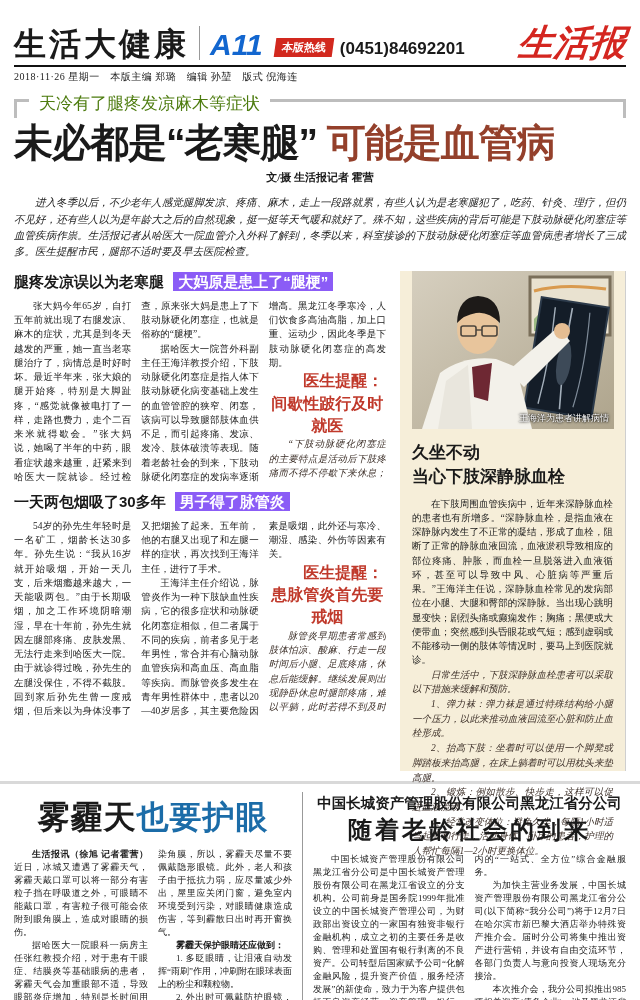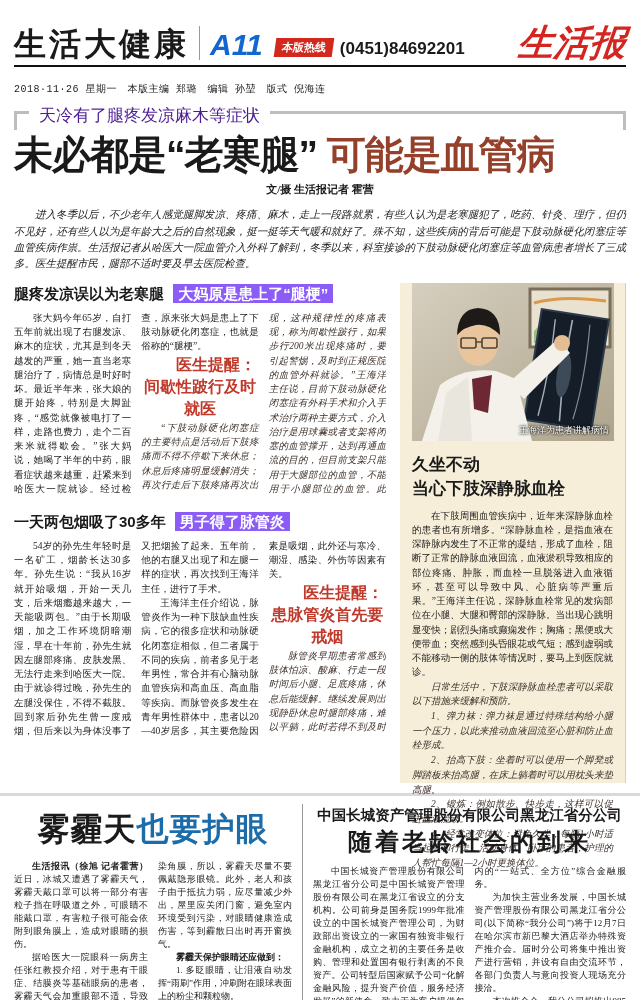--- a/index.html
+++ b/index.html
@@ -13,45 +13,45 @@
   .hdr-row{display:flex;align-items:flex-end;}
   .brand-cn{font-size:32px;font-weight:bold;letter-spacing:3px;line-height:1;}
   .hdr-sep{width:1px;height:34px;background:#999;margin:0 10px;}
   .page-no{color:#1266cf;font-style:italic;font-weight:900;font-size:30px;line-height:1;
     font-family:"Liberation Sans",sans-serif;margin-right:12px;}
   .hotline-badge{background:#d2281e;color:#fff;font-size:11px;padding:2px 7px;font-weight:bold;
     font-family:"Liberation Sans",sans-serif;transform:skewX(-8deg);margin-bottom:3px;}
   .phone{font-weight:bold;font-size:17px;font-family:"Liberation Sans",sans-serif;margin-left:7px;margin-bottom:1px;}
   .paper-logo{margin-left:auto;color:#d42620;font-size:36px;font-weight:900;font-style:italic;
     font-family:"DejaVu Serif",serif;line-height:1;transform:skewX(-6deg);}
-  .date-row{border-top:2px solid #111;margin-top:5px;padding-top:15px;font-size:10px;
-    font-family:Liberation Mono, monospace;color:#222;letter-spacing:.5px;}
+  .date-row{border-top:2px solid #111;margin-top:5px;padding-top:3px;font-size:10px;
+    font-family:Liberation Serif, serif;color:#222;letter-spacing:.5px;}
   
   .lead{margin:8px 14px 0;}
   .kicker-row{display:flex;align-items:flex-start;}
   .kick-corner{width:12px;height:16px;border-top:3px solid #bdbdbd;border-left:3px solid #bdbdbd;margin-top:7px;}
-  .kicker{font-size:17px;font-family:Liberation Sans, sans-serif;color:#4c1d95;padding:0 10px;white-space:nowrap;}
+  .kicker{font-size:17px;font-family:Liberation Sans, sans-serif;color:#4d7c0f;padding:0 10px;white-space:nowrap;}
   .kick-line{flex:1;height:16px;border-top:3px solid #bdbdbd;border-right:3px solid #bdbdbd;margin-top:7px;}
   .headline{font-family:"Liberation Sans",sans-serif;font-weight:700;font-size:39px;line-height:1.15;
     margin:3px 0 0;letter-spacing:-1px;white-space:nowrap;}
   .hl-red{color:#94402b;}
   .byline{text-align:center;font-size:11px;font-weight:bold;margin:4px 0 3px;}
   .intro{font-size:10.5px;font-style:italic;line-height:1.55;text-align:justify;text-indent:2em;color:#222;}
   
   .main{display:flex;margin:8px 14px 0;}
   .left-col{width:372px;}
   .right-col{width:226px;margin-left:14px;}
   .art-title{font-family:"Liberation Sans",sans-serif;font-weight:bold;font-size:15px;margin:2px 0 7px;white-space:nowrap;}
   .red-bg{background:#8b5cf6;color:#fff;padding:1px 5px;margin-left:5px;}
   .cols3{column-count:3;column-gap:10px;height:190px;overflow:hidden;font-size:9.5px;line-height:1.5;text-align:justify;}
   .cols3 p{margin:0;text-indent:2em;}
   .rem-title{text-align:center;color:#c0392b;font-weight:bold;font-family:"Liberation Sans",sans-serif;
     font-size:16px;line-height:1.4;margin:6px 0 4px;text-indent:0;}
   .kai{font-style:italic;color:#3c2f28;}
-  .art2{margin-top:12px;}
+  .art2{margin-top:4px;}
   
   .sidebar{background:#f6eed9;padding:0 12px 10px;margin-top:16px;height:500px;box-sizing:border-box;
     border-right:1px solid #cfcfcf;}
   .photo{width:202px;height:158px;margin:-16px 0 0;position:relative;background:#c2410c;}
   .photo svg{display:block;}
   .photo-caption{position:absolute;right:5px;bottom:4px;color:#fff;font-size:9px;
     font-family:"Liberation Sans",sans-serif;text-shadow:0 0 3px #000,0 0 2px #000;}
   .sb-title{font-family:"Liberation Sans",sans-serif;font-weight:bold;font-size:17px;line-height:1.4;margin:12px 0 8px;}
   .sb-body{font-size:9.5px;line-height:1.5;text-align:justify;text-indent:2em;}
   .sb-rem{text-align:center;color:#c0392b;font-family:"Liberation Sans",sans-serif;font-weight:bold;
@@ -106,20 +106,21 @@
 
   <div class="left-col">
 
     <div>
       <div class="art-title">
         <span>腿疼发凉误以为老寒腿</span>
         <span class="red-bg">大妈原是患上了“腿梗”</span>
       </div>
       <div class="cols3">
         <p>张大妈今年65岁，自打五年前就出现了右腿发凉、麻木的症状，尤其是到冬天越发的严重，她一直当老寒腿治疗了，病情总是时好时坏。最近半年来，张大娘的腿开始疼，特别是大脚趾疼，“感觉就像被电打了一样，走路也费力，走个二百来米就得歇会。”张大妈说，她喝了半年的中药，眼看症状越来越重，赶紧来到哈医大一院就诊。经过检查，原来张大妈是患上了下肢动脉硬化闭塞症，也就是俗称的“腿梗”。</p>
+        <p>据哈医大一院普外科副主任王海洋教授介绍，下肢动脉硬化闭塞症是指人体下肢动脉硬化病变基础上发生的血管管腔的狭窄、闭塞，该病可以导致腿部肢体血供不足，而引起疼痛、发凉、发冷、肢体破溃等表现。随着老龄社会的到来，下肢动脉硬化闭塞症的发病率逐渐增高。黑龙江冬季寒冷，人们饮食多高油高脂，加上口重、运动少，因此冬季是下肢动脉硬化闭塞症的高发期。</p>
         <p class="rem-title">
           <span>医生提醒：</span><br>
           <span>间歇性跛行及时就医</span>
         </p>
         <p class="kai">“下肢动脉硬化闭塞症的主要特点是活动后下肢疼痛而不得不停歇下来休息；休息后疼痛明显缓解消失；再次行走后下肢疼痛再次出现，这种规律性的疼痛表现，称为间歇性跛行，如果步行200米出现疼痛时，要引起警惕，及时到正规医院的血管外科就诊。”王海洋主任说，目前下肢动脉硬化闭塞症有外科手术和介入手术治疗两种主要方式，介入治疗是用球囊或者支架将闭塞的血管撑开，达到再通血流的目的，但目前支架只能用于大腿部位的血管，不能用于小腿部位的血管。此外，对于局限性的动脉闭塞可以做内膜切除术。</p>
       </div>
     </div>
 
     <div class="art2">
       <div class="art-title">

